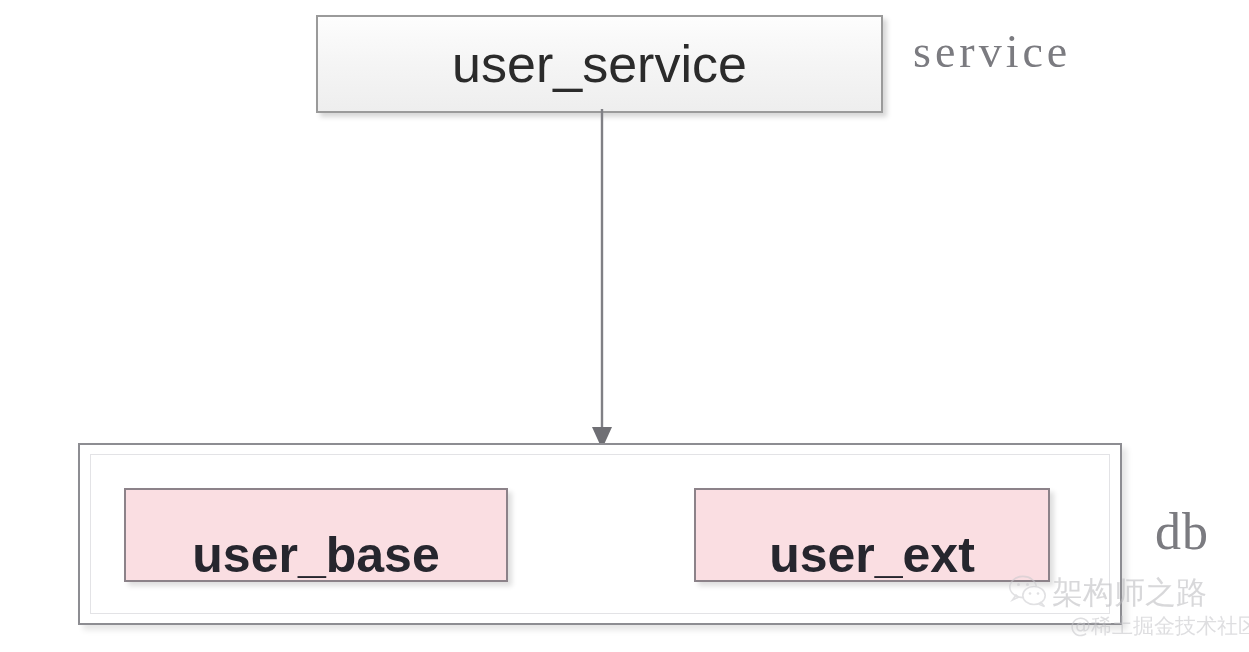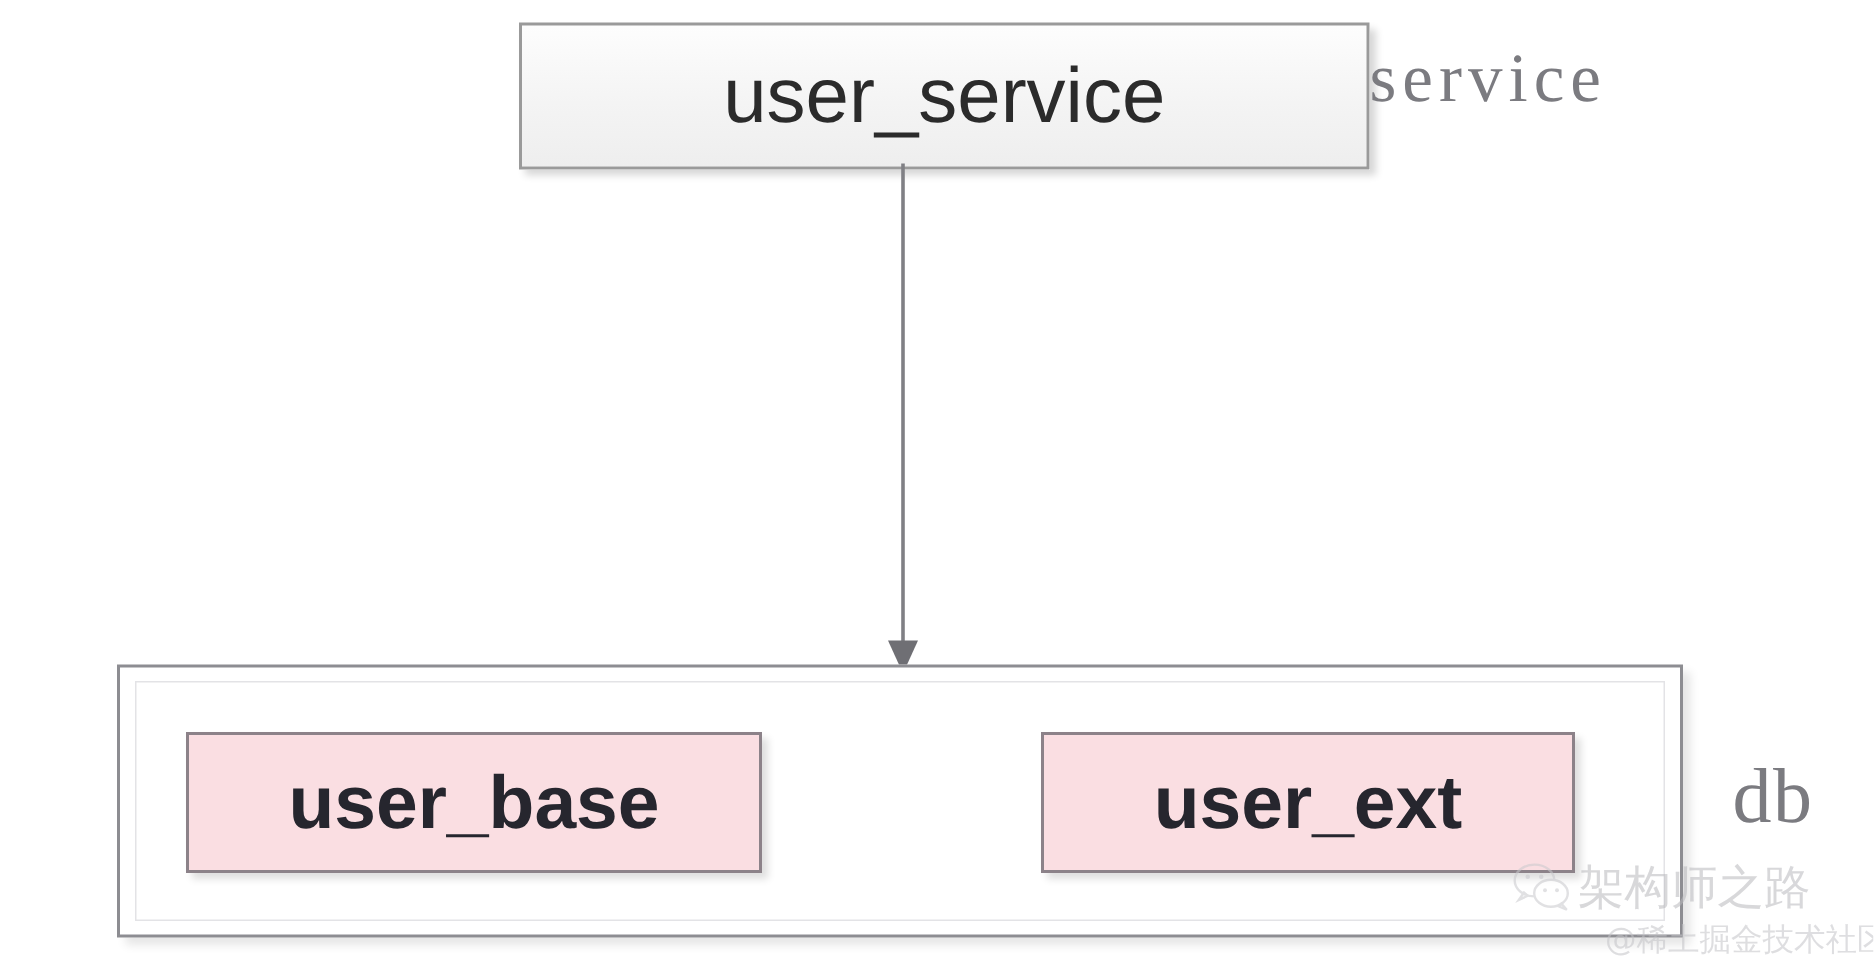--- a/index.html
+++ b/index.html
@@ -25,21 +25,20 @@
     top: 15px;
     width: 567px;
     height: 98px;
     box-sizing: border-box;
     background: linear-gradient(180deg, #fdfdfd 0%, #f4f4f4 55%, #eeeeee 100%);
     border: 2px solid #9a9a9a;
     box-shadow: 4px 4px 5px rgba(0,0,0,0.16);
     display: flex;
     align-items: center;
     justify-content: center;
-    margin-left: 30px;
   }
   .service-node-label {
     font-family: "Liberation Sans", sans-serif;
     font-size: 52px;
     font-weight: 400;
     color: #2b2b2b;
     letter-spacing: 0px;
     white-space: nowrap;
     line-height: 1;
   }
@@ -99,21 +98,21 @@
   }
 
   
   .table-node {
     position: absolute;
     box-sizing: border-box;
     background: #fadee2;
     border: 2px solid #8c8289;
     box-shadow: 4px 4px 5px rgba(0,0,0,0.13);
     display: flex;
-    align-items: center;
+    align-items: flex-end;
     justify-content: center;
   }
   .table-node-label {
     font-family: "Liberation Sans", sans-serif;
     font-size: 50px;
     font-weight: bold;
     color: #26262e;
     white-space: nowrap;
     line-height: 1;
   }

